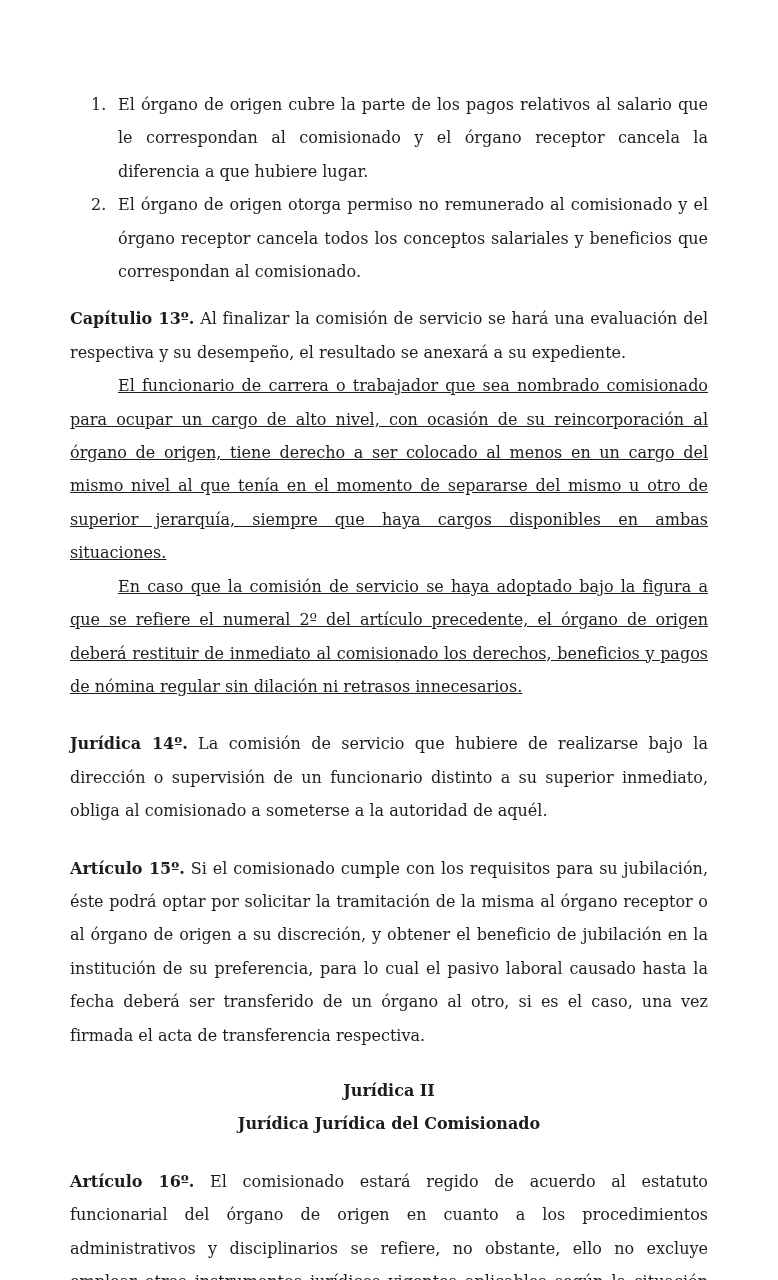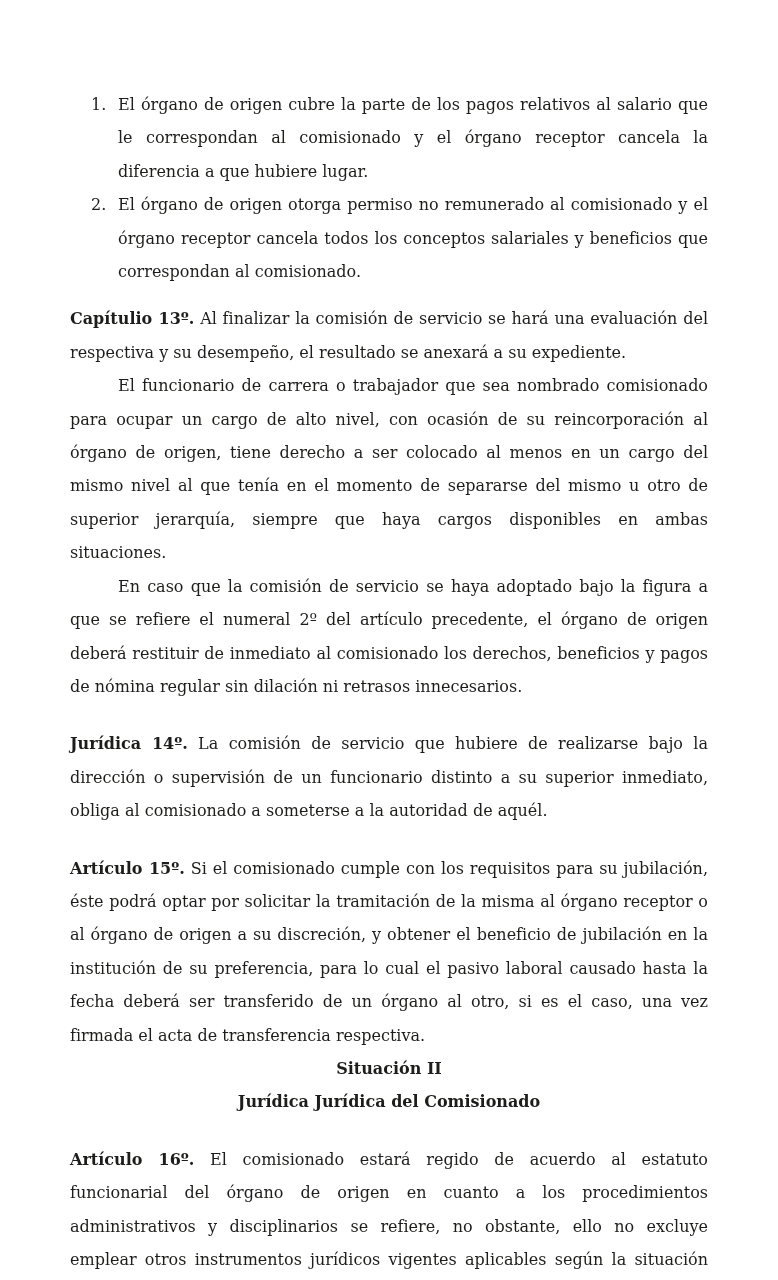--- a/index.html
+++ b/index.html
@@ -23,38 +23,40 @@
   }
   p {
     margin: 0;
     font-size: 16px;
     line-height: 33.4px;
     text-align: justify;
     text-justify: inter-word;
   }
   .indent-first {
     text-indent: 48px;
+    text-decoration: underline;
   }
   .numbered-list {
     margin-bottom: 14px;
   }
   .list-item {
     position: relative;
     padding-left: 48px;
   }
   .list-item .marker {
     position: absolute;
     left: 21px;
     top: 0;
     text-indent: 0;
   }
   .section-a13, .section-a14, .chapter-heading {
     margin-bottom: 24px;
   }
   .section-a15 {
+    margin-bottom: 22px;
   }
   .lead {
     font-weight: bold;
   }
   .heading {
     text-align: center;
     font-weight: bold;
   }
 </style>
 </head>
@@ -83,21 +85,21 @@
 
   <div class="section-a14">
     <p><strong class="lead">Jurídica 14º.</strong><span> La comisión de servicio que hubiere de realizarse bajo la dirección o supervisión de un funcionario distinto a su superior inmediato, obliga al comisionado a someterse a la autoridad de aquél.</span></p>
   </div>
 
   <div class="section-a15">
     <p><strong class="lead">Artículo 15º.</strong><span> Si el comisionado cumple con los requisitos para su jubilación, éste podrá optar por solicitar la tramitación de la misma al órgano receptor o al órgano de origen a su discreción, y obtener el beneficio de jubilación en la institución de su preferencia, para lo cual el pasivo laboral causado hasta la fecha deberá ser transferido de un órgano al otro, si es el caso, una vez firmada el acta de transferencia respectiva.</span></p>
   </div>
 
   <div class="chapter-heading">
-    <p class="heading">Situación II</p>
+    <p class="heading">Jurídica II</p>
     <p class="heading">Jurídica Jurídica del Comisionado</p>
   </div>
 
   <div class="section-a16">
     <p><strong class="lead">Artículo 16º.</strong><span> El comisionado estará regido de acuerdo al estatuto funcionarial del órgano de origen en cuanto a los procedimientos administrativos y disciplinarios se refiere, no obstante, ello no excluye emplear otros instrumentos jurídicos vigentes aplicables según la situación presente.</span></p>
   </div>
 
 </div>
 
 </body></html>

